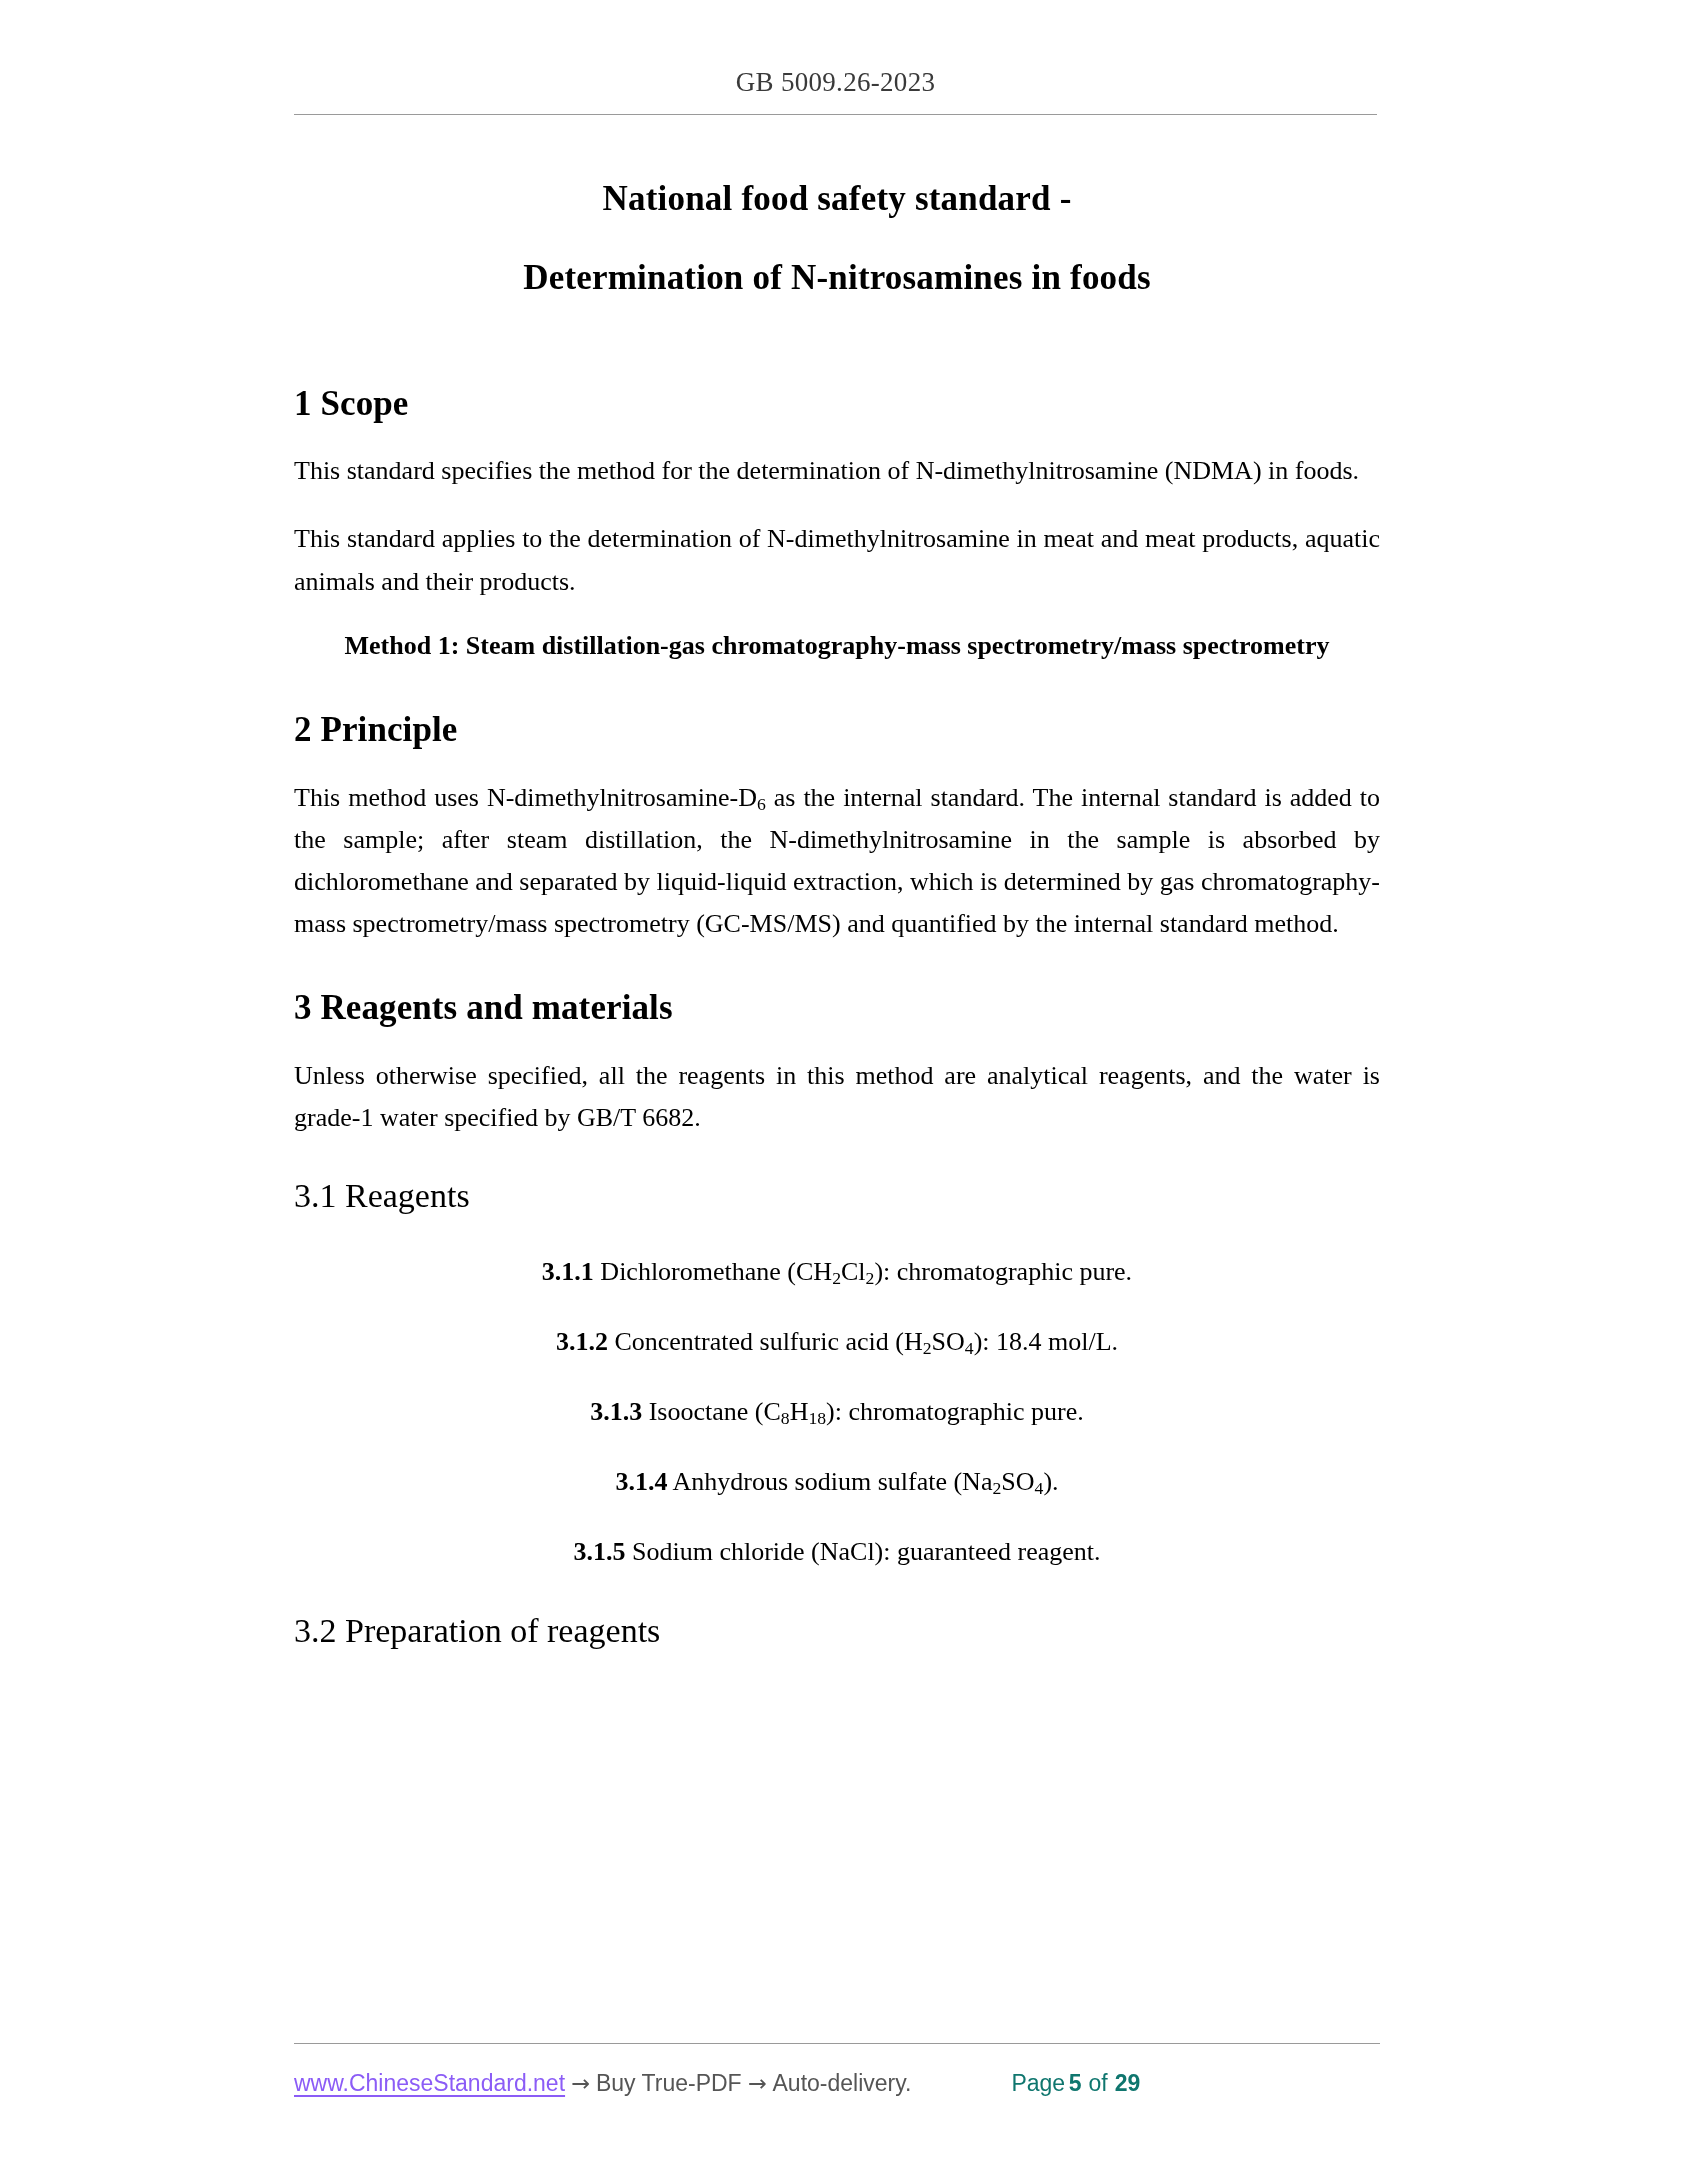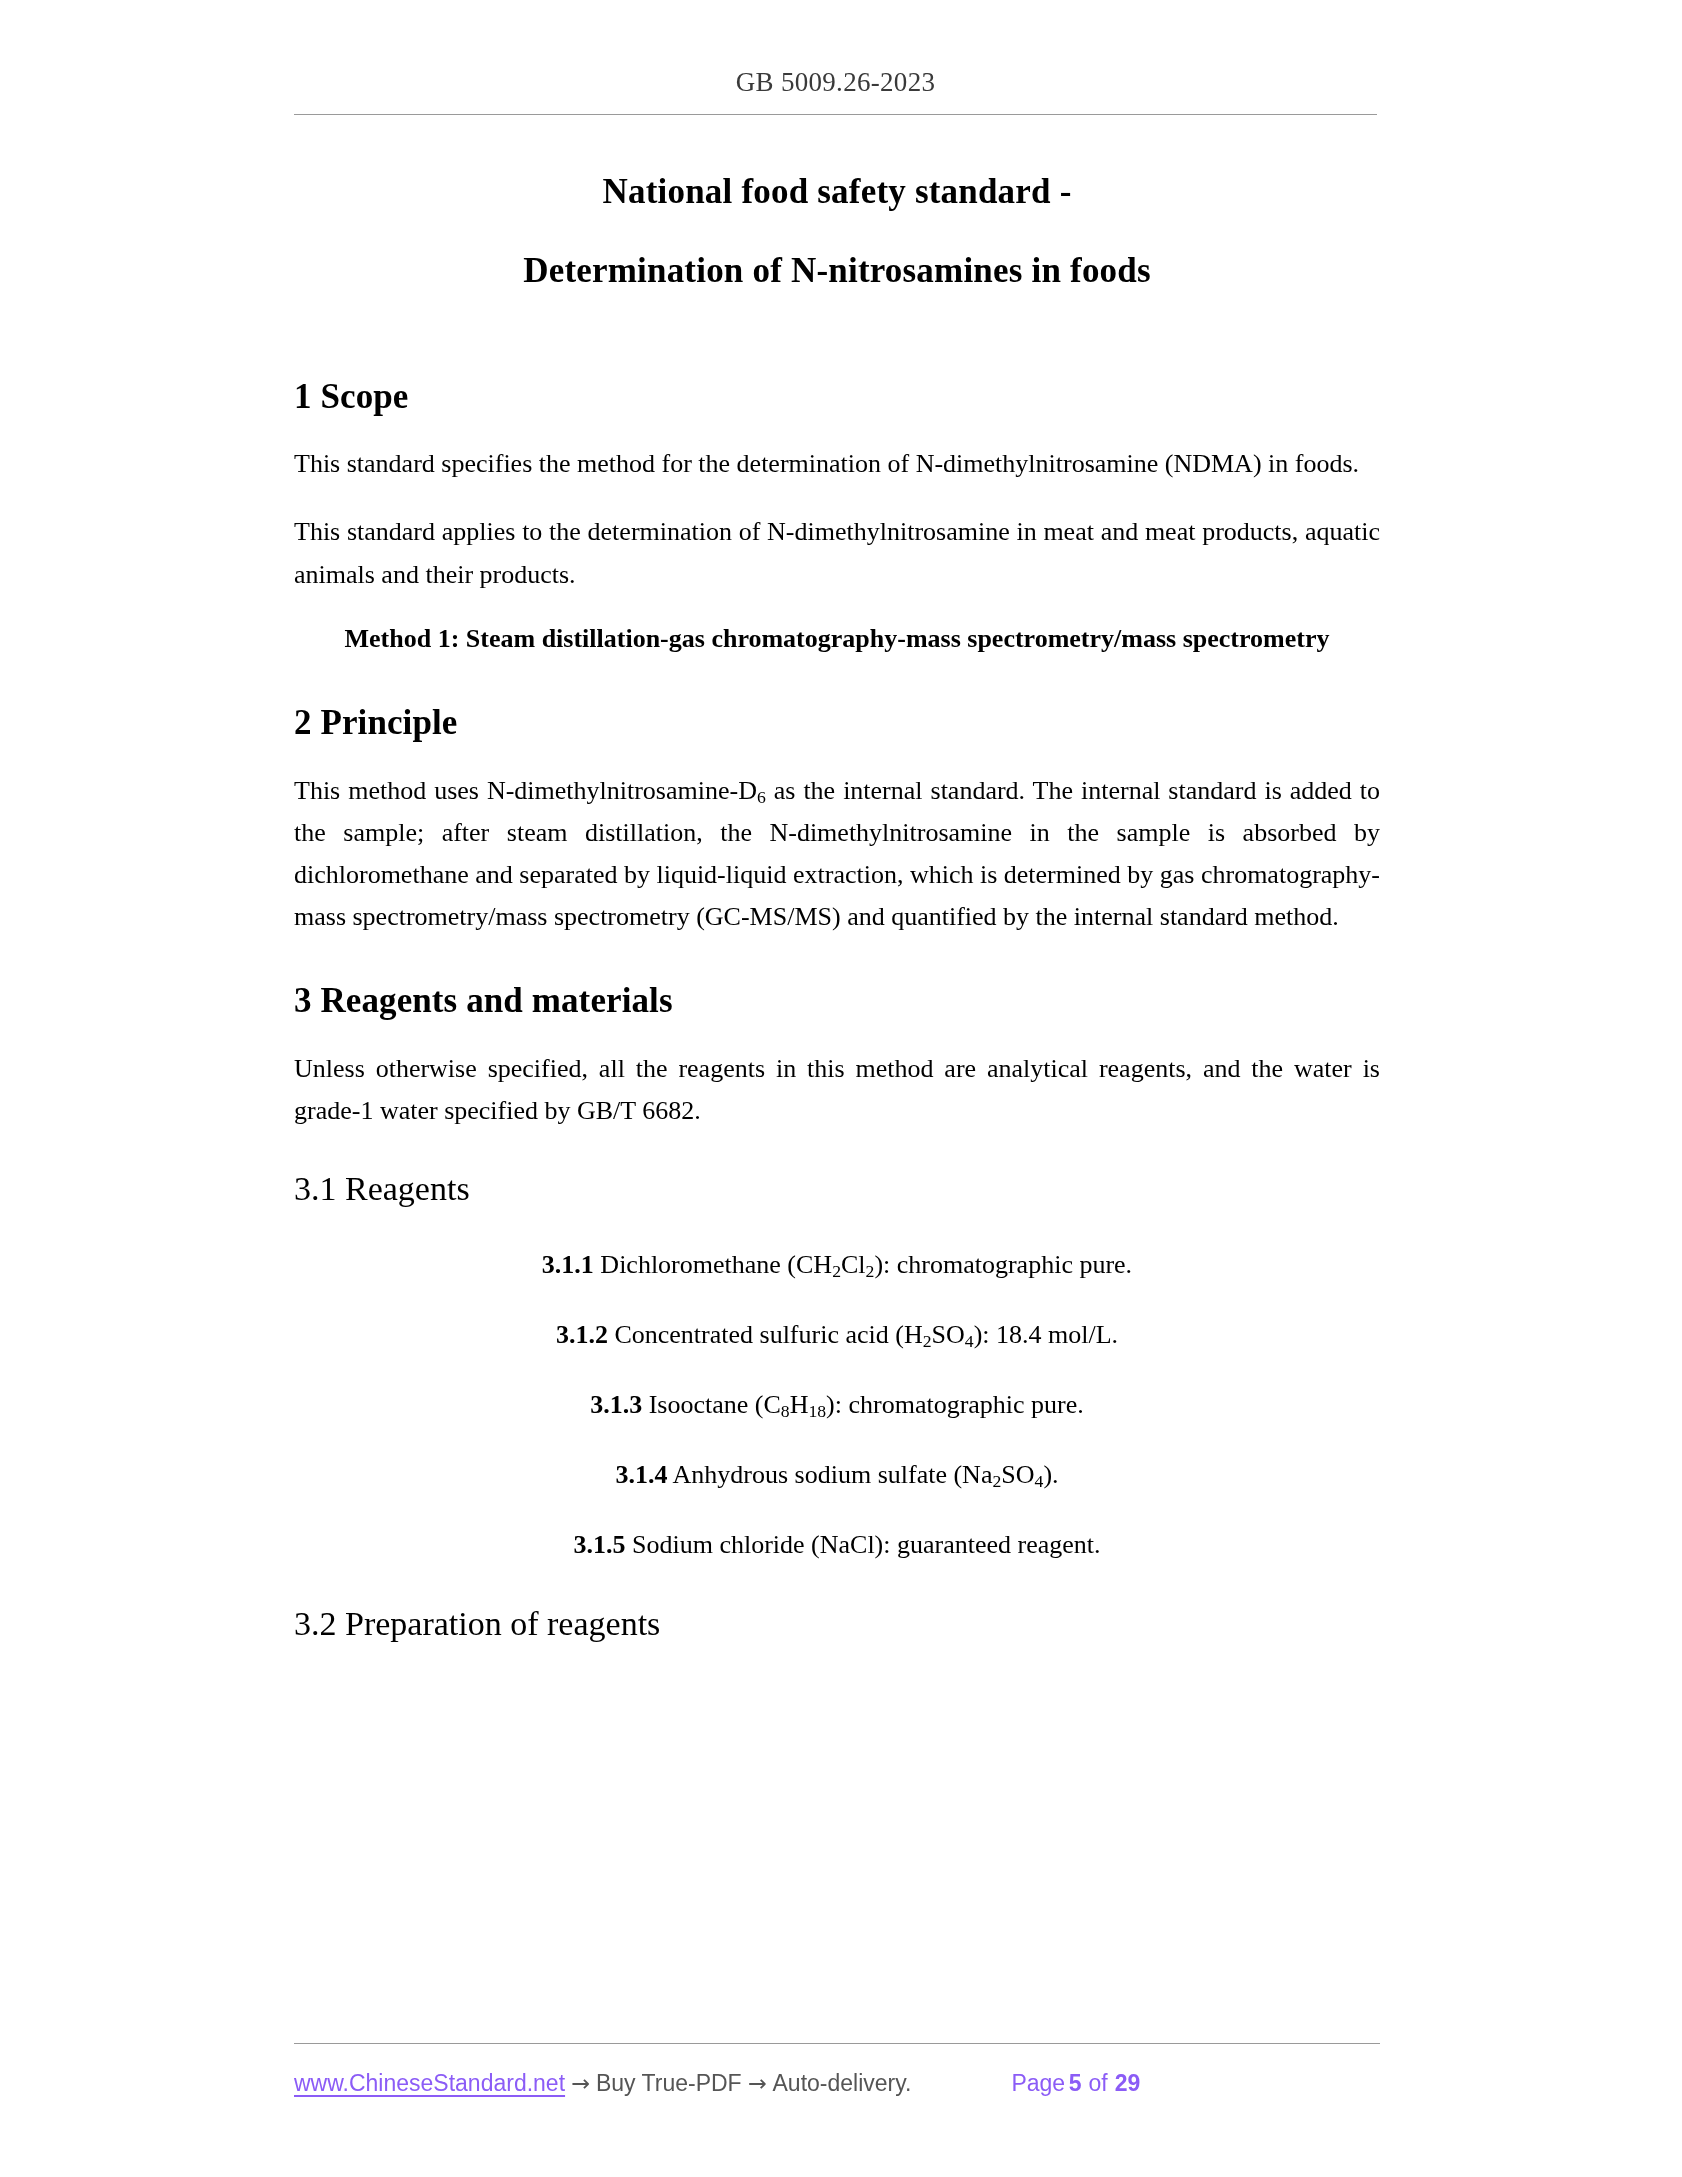--- a/index.html
+++ b/index.html
@@ -36,21 +36,21 @@
   .header-rule {
     margin-top: 15.6px;
     border-top: 1.7px solid #9a9a9a;
     width: 100%;
   }
 
   
   .content {
     position: absolute;
     left: 294px;
-    top: 164px;
+    top: 171px;
     width: 1086px;
   }
 
   .doc-title {
     text-align: center;
     font-weight: bold;
     font-size: 35px;
     line-height: 1.62;
     letter-spacing: 0.2px;
   }
@@ -141,21 +141,21 @@
     color: #8b5cf6;
   }
   .arrow {
     font-family: "DejaVu Sans", sans-serif;
     padding: 0 6px;
     font-size: 22.5px;
   }
   .footer-pageinfo {
     margin-left: 100px;
     white-space: nowrap;
-    color: #8b5cf6;
+    color: #0f766e;
   }
   .footer-pageinfo .pnum { font-weight: bold; padding: 0 3.5px; }
   .footer-pageinfo .of { padding: 0 3.5px; }
 </style>
 </head>
 <body>
 
 <div class="page">
 
   <div class="page-header">

